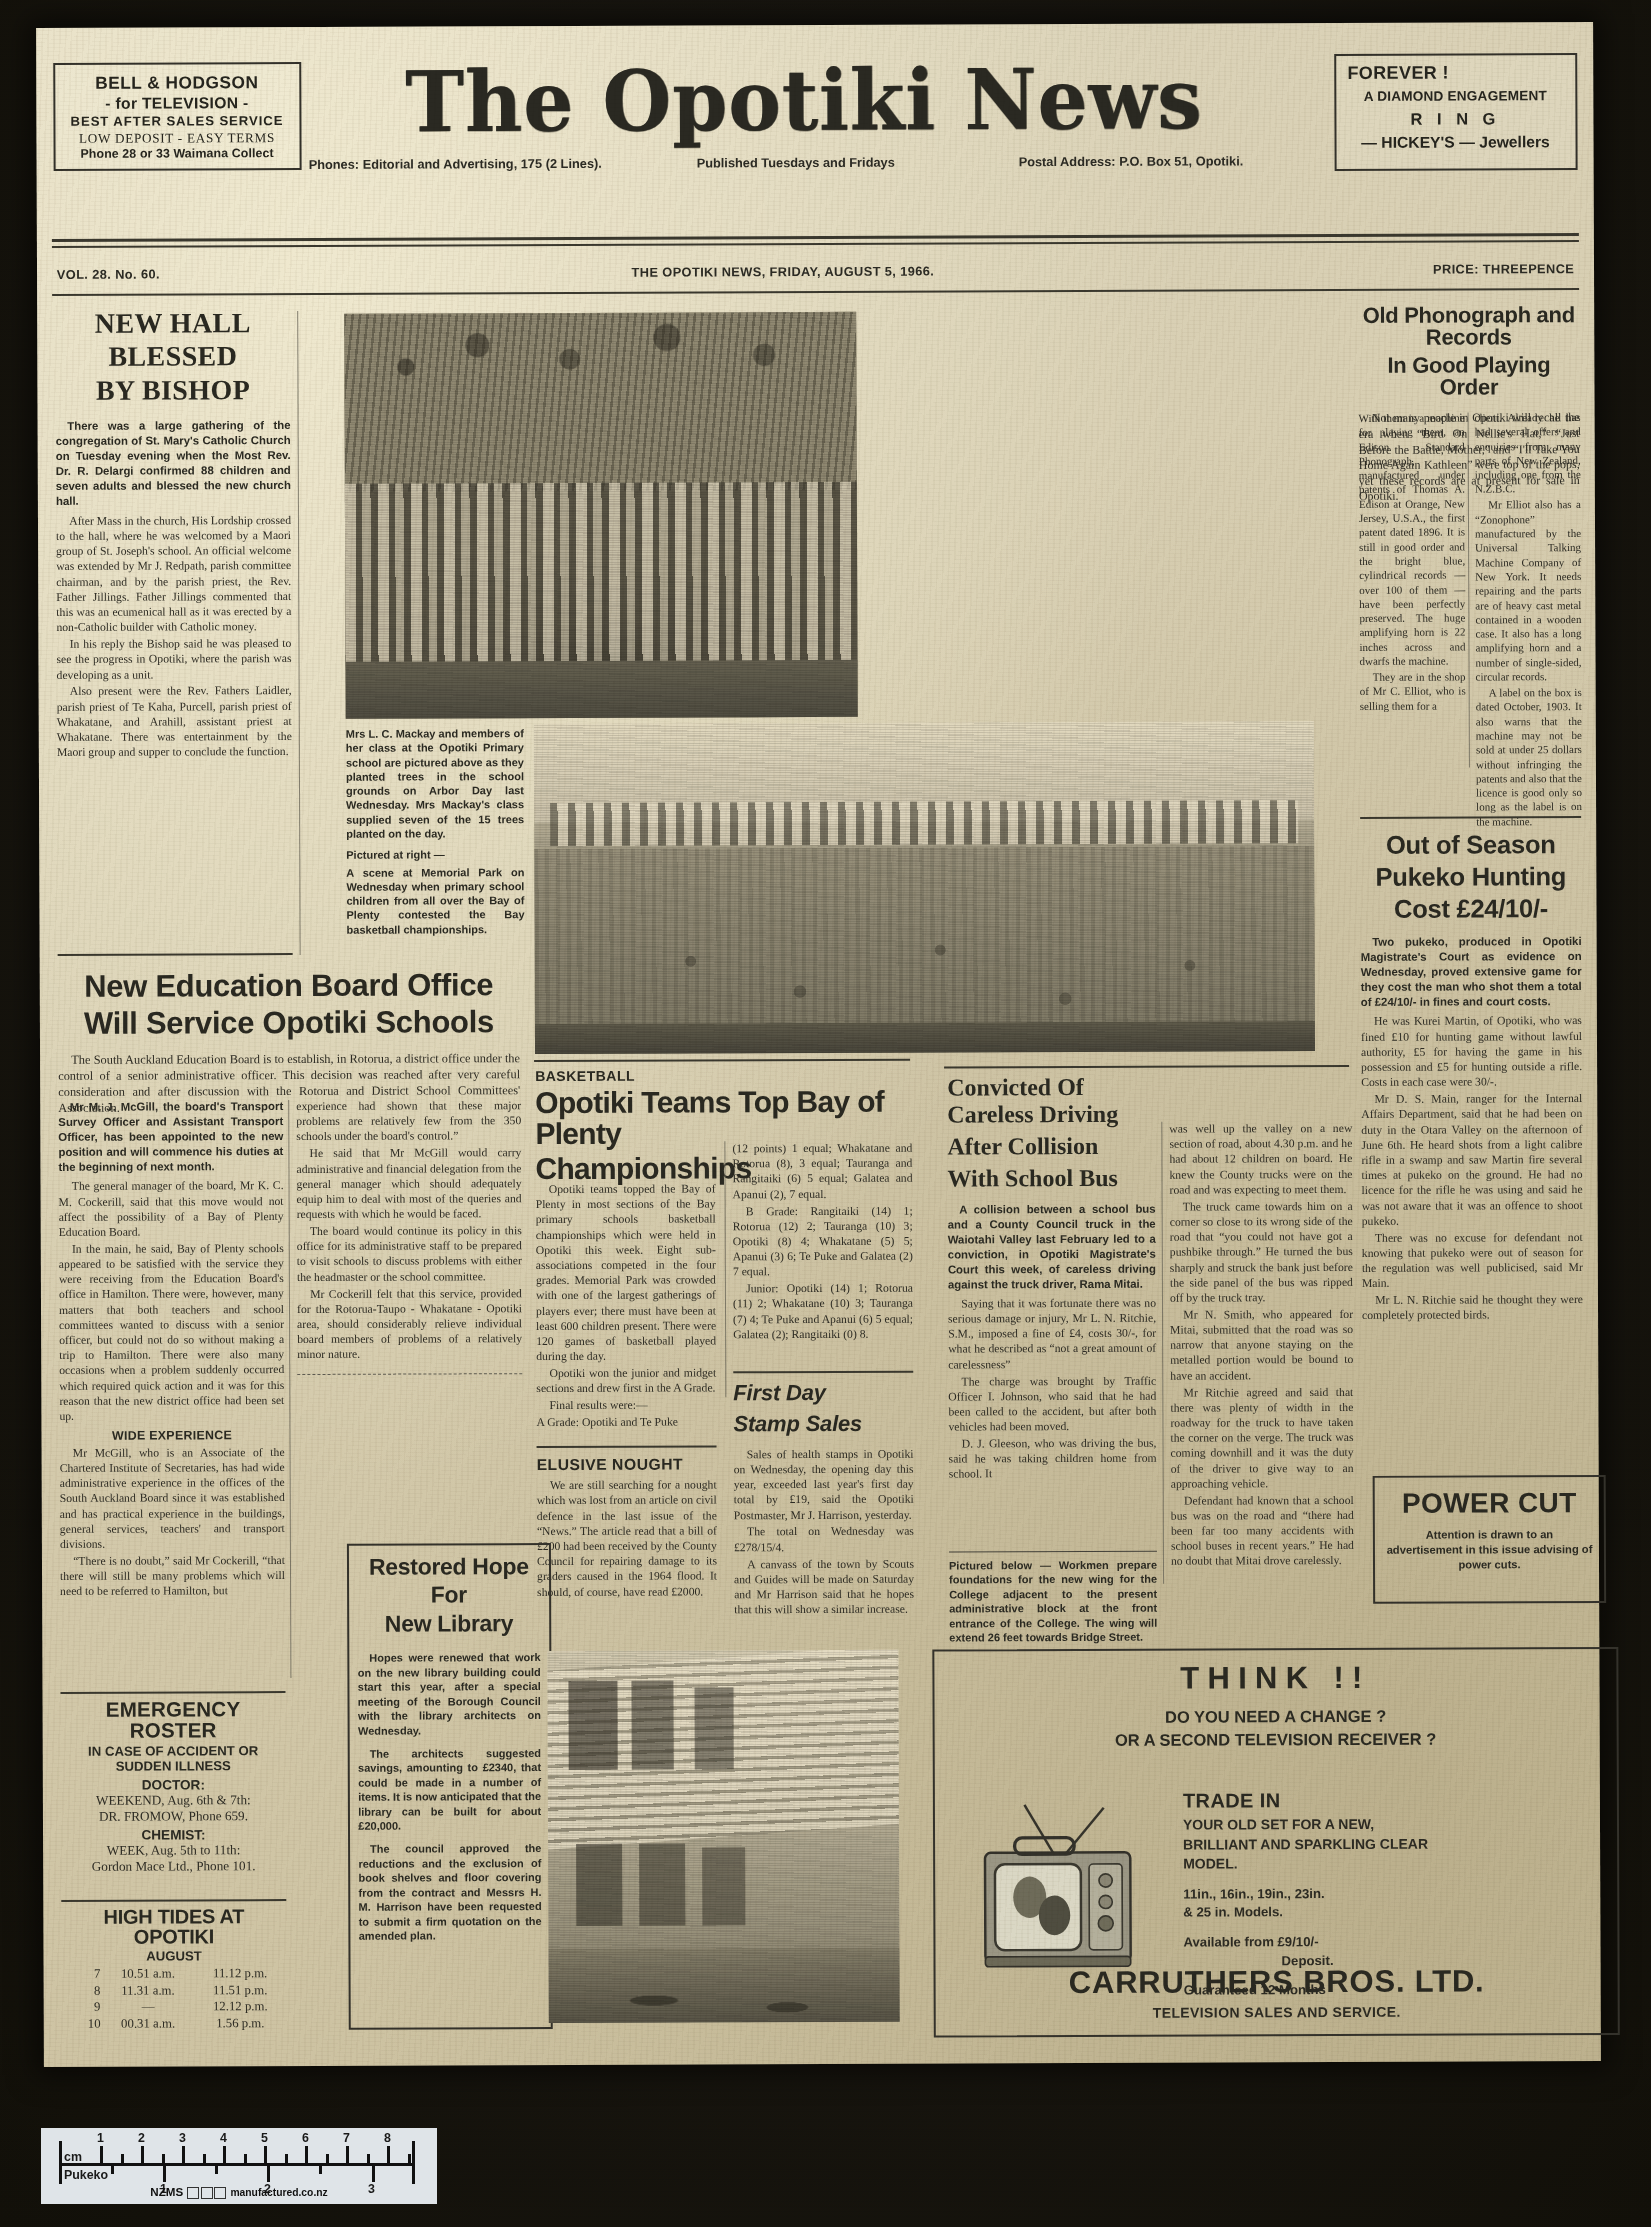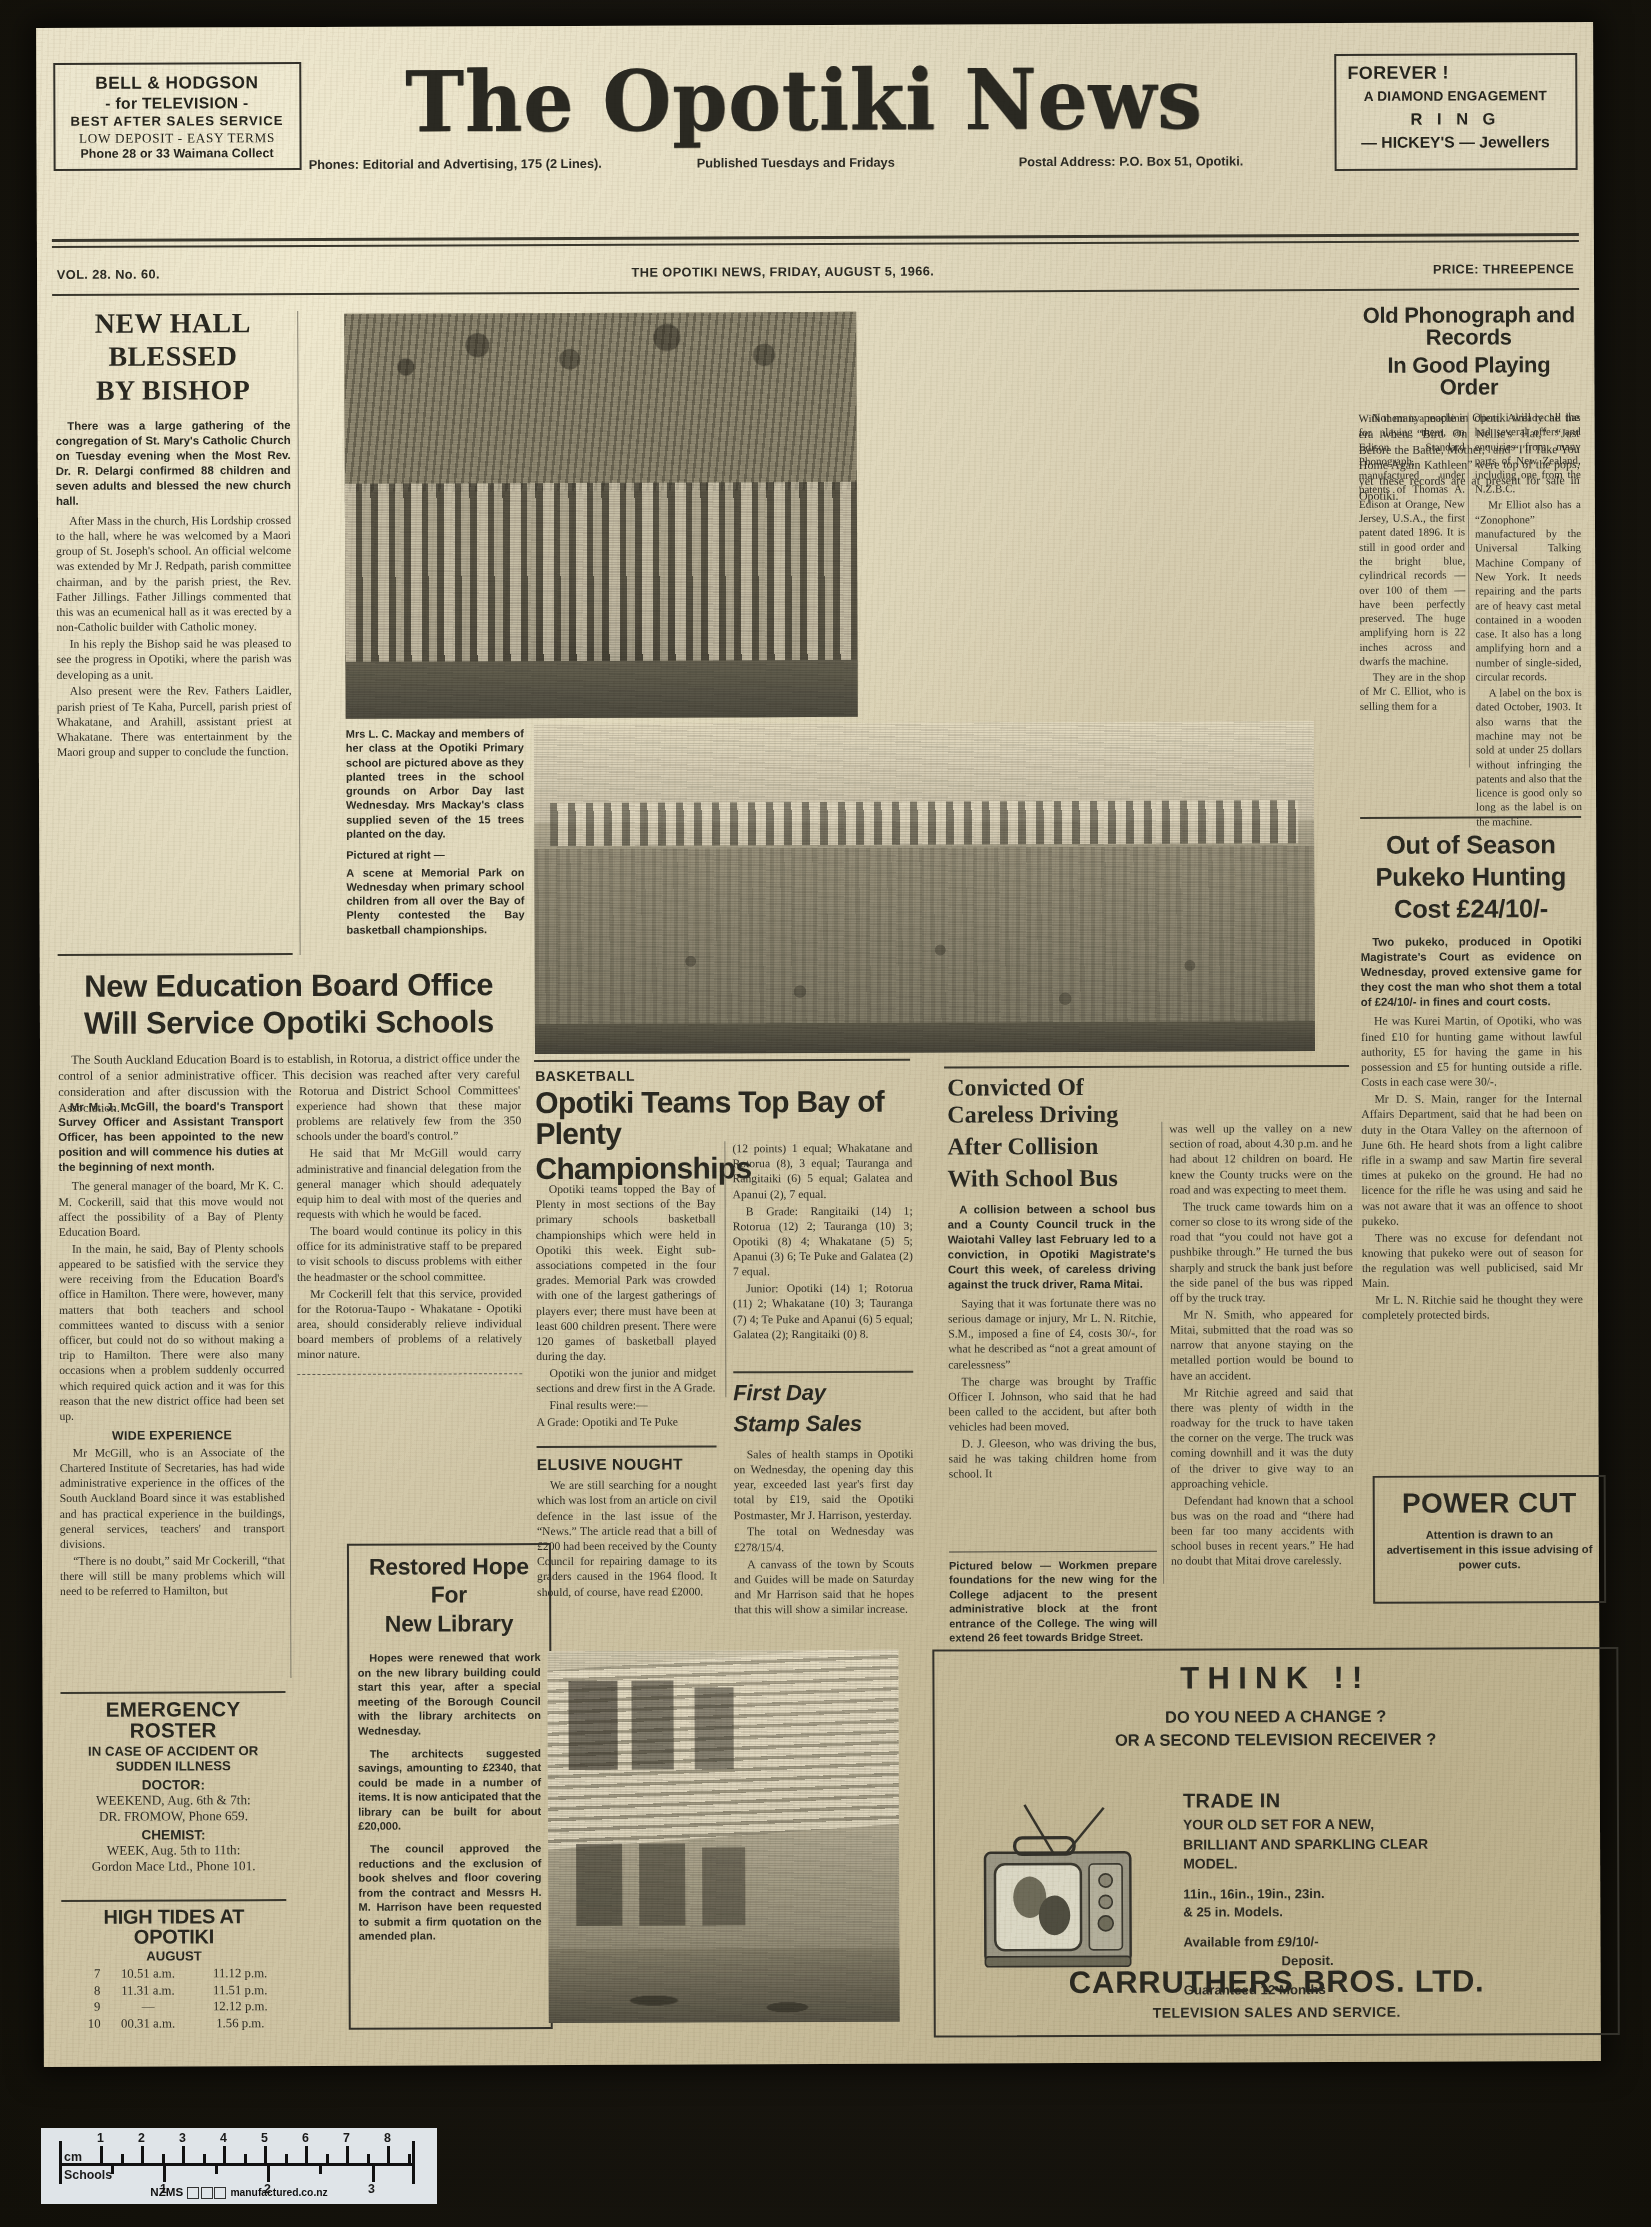--- a/index.html
+++ b/index.html
@@ -507,21 +507,21 @@
                 font-family:'Liberation Sans',sans-serif;font-weight:700;font-size:14px;color:#2d2b23;letter-spacing:0.4px;">TELEVISION SALES AND SERVICE.</div>
   </div>
 
 </div>
 
 <div id="scalebar">
   <div class="tickline" style="left:18px;top:35px;width:355px;height:2.5px;"></div>
   <div class="tickline" style="left:18px;top:13.2px;width:2.5px;height:43px;"></div>
   <div class="tickline" style="left:371px;top:13.2px;width:2.5px;height:43px;"></div>
   <div class="lbl" style="left:23px;top:21.5px;">cm</div>
-  <div class="lbl" style="left:23px;top:40px;">Schools</div>
+  <div class="lbl" style="left:23px;top:40px;">Pukeko</div>
   <div id="cmticks">
         <div class="tickline" style="left: 59px; top: 18px; width: 2.5px; height: 18px;"></div>
         <div class="lbl" style="left: 56px; top: 3.3px;">1</div>
         <div class="tickline" style="left: 80px; top: 26.4px; width: 2.5px; height: 10px;"></div>
         <div class="tickline" style="left: 100px; top: 18px; width: 2.5px; height: 18px;"></div>
         <div class="lbl" style="left: 97px; top: 3.3px;">2</div>
         <div class="tickline" style="left: 121px; top: 26.4px; width: 2.5px; height: 10px;"></div>
         <div class="tickline" style="left: 141px; top: 18px; width: 2.5px; height: 18px;"></div>
         <div class="lbl" style="left: 138px; top: 3.3px;">3</div>
         <div class="tickline" style="left: 162px; top: 26.4px; width: 2.5px; height: 10px;"></div>

